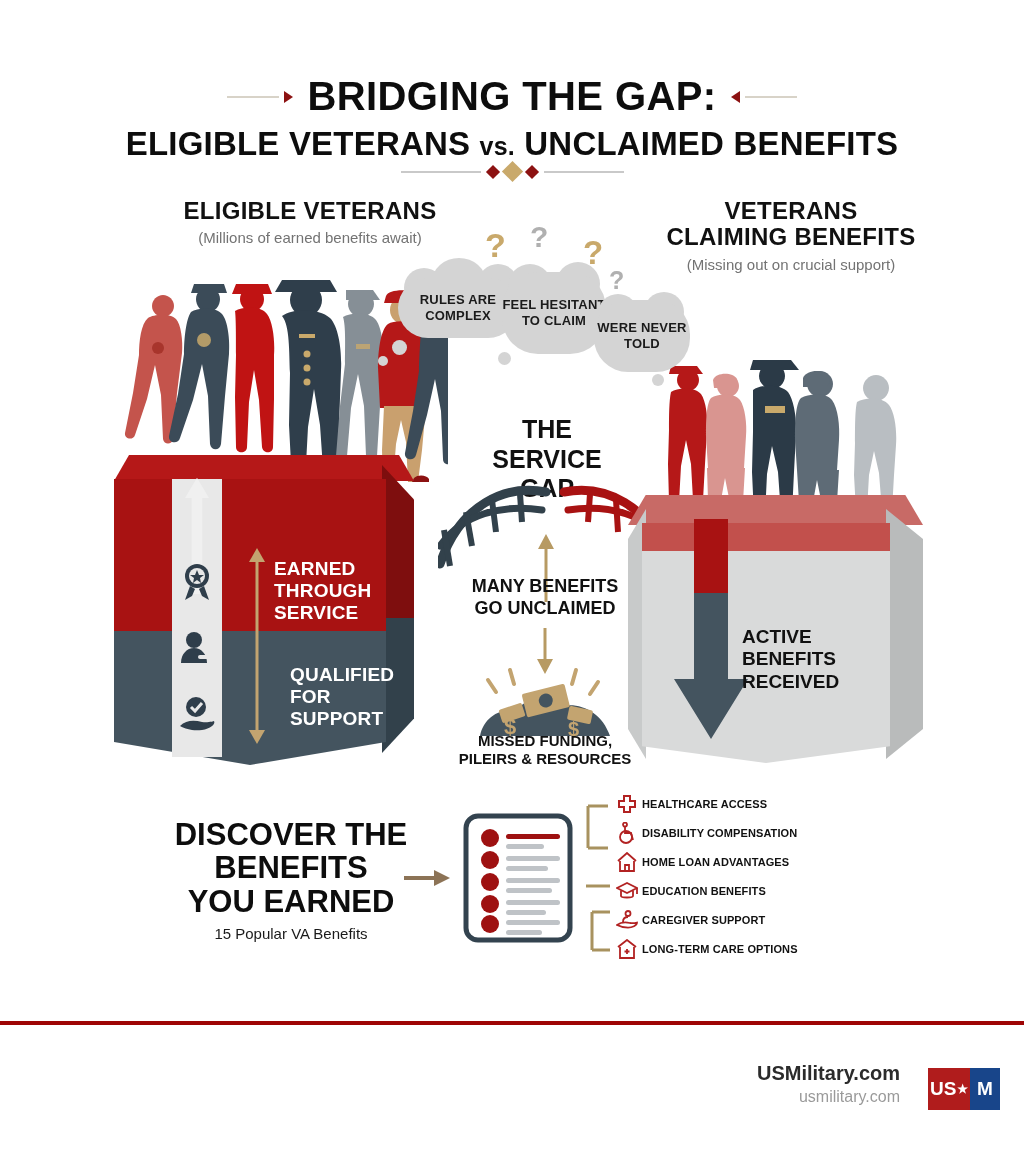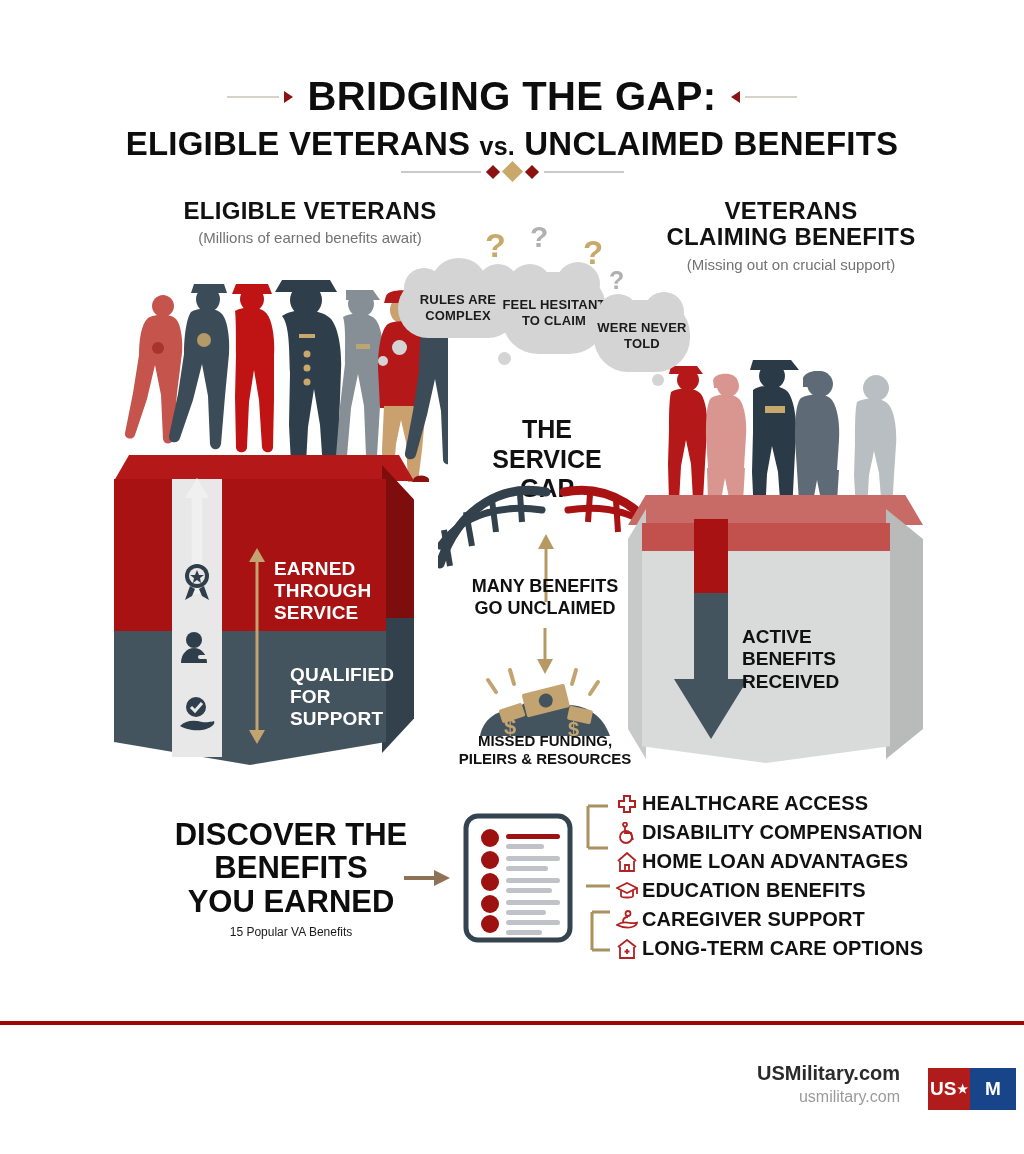--- a/index.html
+++ b/index.html
@@ -132,34 +132,34 @@
 
   
   #mid-unclaimed {
     position: absolute; left: 442px; top: 576px; width: 206px; text-align: center;
   }
   #mid-unclaimed .t1 { font-size: 18px; font-weight: 800; line-height: 1.2; color: #111; }
 
   
   #cta { position: absolute; left: 150px; top: 818px; width: 282px; text-align: center; }
   #cta .big { font-size: 31px; font-weight: 800; line-height: 1.08; color: #0d0d0d; }
-  #cta .small { font-size: 12px; font-weight: 400; color: #1a1a1a; margin-top: 7px; }
+  #cta .small { font-size: 15px; font-weight: 400; color: #1a1a1a; margin-top: 7px; }
 
   
   #benefits { position: absolute; left: 612px; top: 789px; width: 400px; }
   .ben-row { display: flex; align-items: center; height: 29px; }
   .ben-ic { width: 30px; display: flex; align-items: center; justify-content: center; }
-  .ben-tx { font-size: 20px; font-weight: 800; color: #111; letter-spacing: .1px; white-space: nowrap; }
+  .ben-tx { font-size: 11px; font-weight: 800; color: #111; letter-spacing: .1px; white-space: nowrap; }
 
   
   #foot-rule { position: absolute; left: 0; top: 1021px; width: 1024px; height: 4px; background: #9E0505; }
   #foot-brand { position: absolute; right: 124px; top: 1062px; text-align: right; }
   #foot-brand .b1 { font-size: 20px; font-weight: 800; color: #2b2b2b; }
   #foot-brand .b2 { font-size: 16px; font-weight: 400; color: #9a9a9a; margin-top: 3px; }
-  #foot-logo { position: absolute; left: 928px; top: 1068px; display: flex; height: 42px; width: 88px; }
+  #foot-logo { position: absolute; left: 928px; top: 1068px; display: flex; height: 42px; width: 72px; }
   #foot-logo .lr { background: #B01C1C; color: #fff; flex: 0 0 42px; display: flex; align-items: center; justify-content: center; font-weight: 800; font-size: 19px; gap: 1px; }
   #foot-logo .lb { background: #18458A; color: #fff; flex: 1; display: flex; align-items: center; justify-content: center; font-weight: 800; font-size: 19px; }
   .star { font-size: 12px; }
 </style>
 </head>
 <body>
 
 <div class="page">
 
   <div class="title-block">

